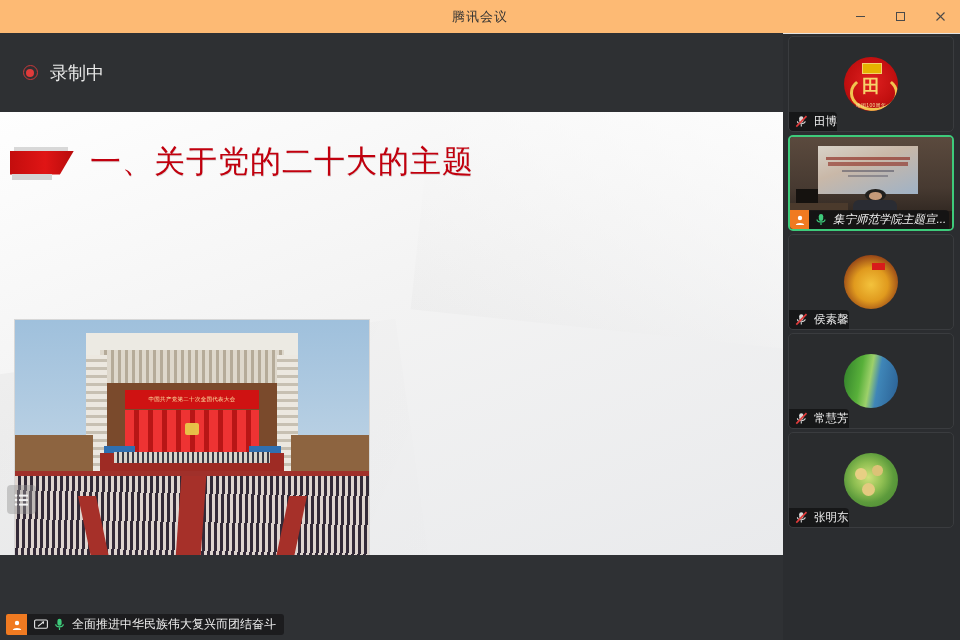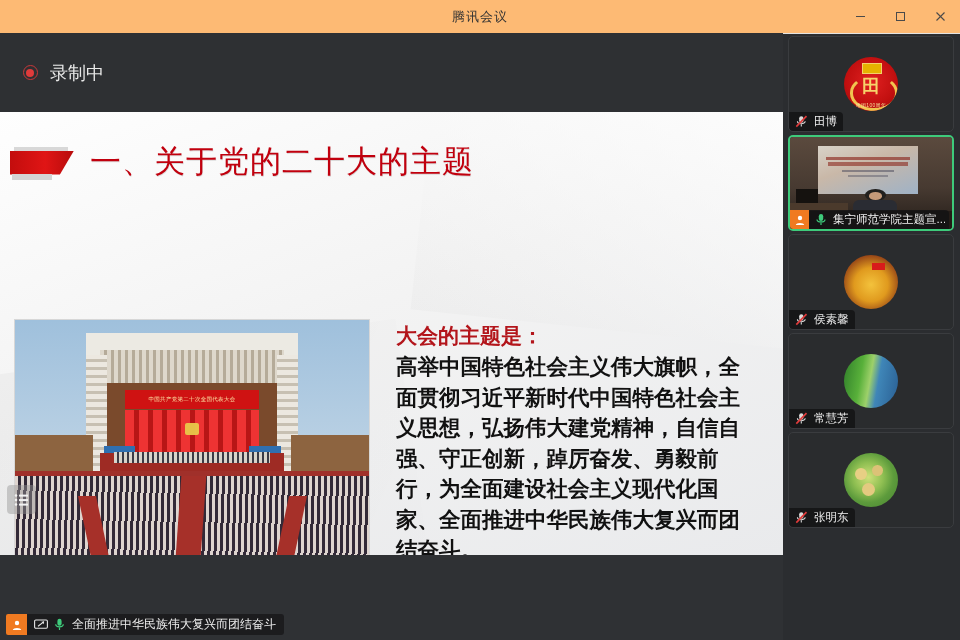--- a/index.html
+++ b/index.html
@@ -317,25 +317,24 @@
   .vf-table { position:absolute; left:0; top:72%; width:36%; height:12%; background:#4b3a2c; }
   .vf-speakerbox { position:absolute; left:4%; top:56%; width:13%; height:22%; background:#15120f; }
 
   
   .name-strip {
     position: absolute;
     left: 0; bottom: 0;
     display: flex;
     align-items: center;
     height: 19px;
-    padding-right: 6px;
     background: rgba(18,18,20,0.82);
     border-radius: 0 4px 0 4px;
   }
-  .name-strip.with-avatar { padding-right: 4px; }
+  .name-strip.with-avatar { padding-right: 4px; font-style: italic; }
   .ns-avatar {
     width: 19px; height: 19px;
     background: #f07a21;
     display: flex; align-items: center; justify-content: center;
     flex: 0 0 auto;
   }
   .ns-mic { margin-left: 6px; display: flex; align-items: center; flex: 0 0 auto; }
   .ns-name {
     margin-left: 6px;
     color: #efefef;
@@ -429,24 +428,20 @@
       <div class="ph-screenR"></div>
       <div class="ph-stage"></div>
       <div class="ph-delegate"></div>
       <div class="ph-floor"></div>
       <div class="ph-seats"></div>
       <div class="ph-aisle"></div>
       <div class="ph-aisle2"></div>
       <div class="ph-aisle3"></div>
     </div>
 
-    <div class="slide-body">
-      <div class="body-lead">大会的主题是：</div>
-      <div class="body-para">高举中国特色社会主义伟大旗帜，全面贯彻习近平新时代中国特色社会主义思想，弘扬伟大建党精神，自信自强、守正创新，踔厉奋发、勇毅前行，为全面建设社会主义现代化国家、全面推进中华民族伟大复兴而团结奋斗。</div>
-    </div>
 
     <div class="slide-menu-btn">
       <svg width="16" height="14" viewBox="0 0 16 14">
         <circle cx="2" cy="2.5" r="1.3" fill="#f2f2f2"></circle>
         <rect x="5" y="1.6" width="9" height="2" fill="#f2f2f2"></rect>
         <circle cx="2" cy="7" r="1.3" fill="#f2f2f2"></circle>
         <rect x="5" y="6.1" width="9" height="2" fill="#f2f2f2"></rect>
         <circle cx="2" cy="11.5" r="1.3" fill="#f2f2f2"></circle>
         <rect x="5" y="10.6" width="9" height="2" fill="#f2f2f2"></rect>
       </svg>

